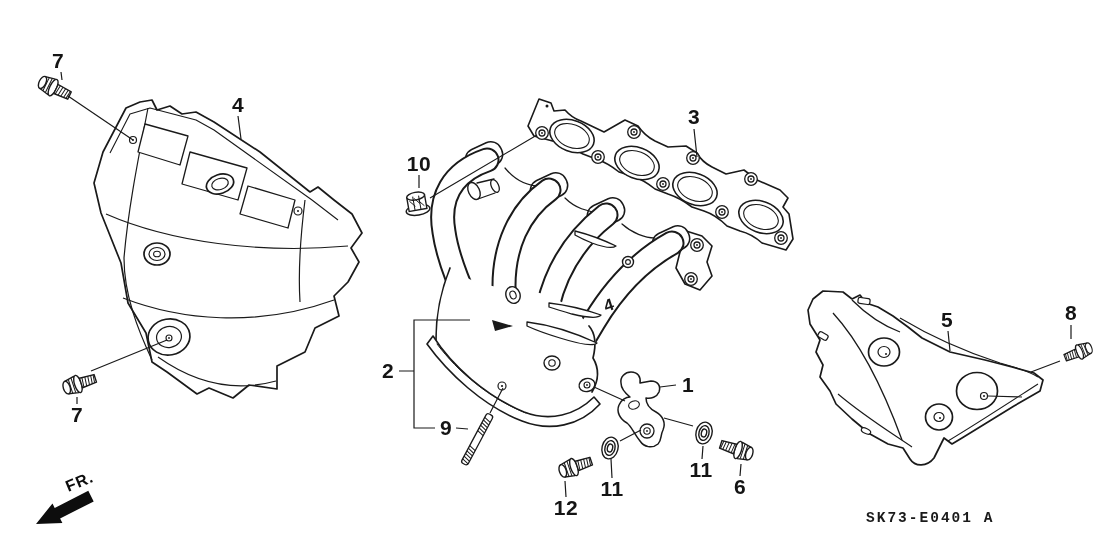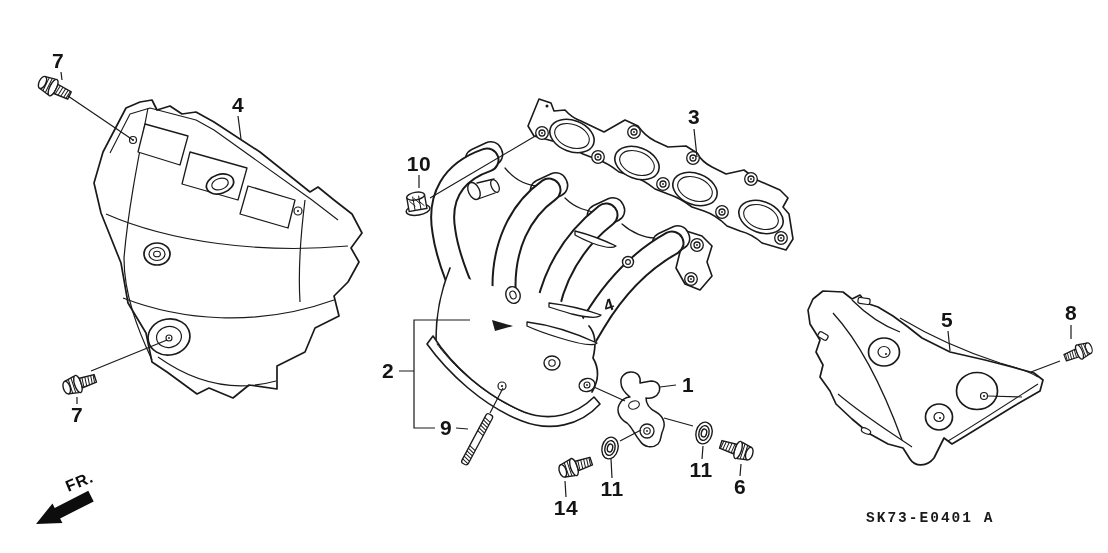--- a/index.html
+++ b/index.html
@@ -270,21 +270,21 @@
 <div class="code-label">SK73-E0401 A</div>
 <div>
       <div class="callout" style="left: 58px; top: 61px;">7</div>
       <div class="callout" style="left: 238px; top: 105px;">4</div>
       <div class="callout" style="left: 419px; top: 164px; text-align: center;">10</div>
       <div class="callout" style="left: 694px; top: 117px;">3</div>
       <div class="callout" style="left: 388px; top: 371px;">2</div>
       <div class="callout" style="left: 446px; top: 428px;">9</div>
       <div class="callout" style="left: 77px; top: 415px;">7</div>
       <div class="callout" style="left: 688px; top: 385px;">1</div>
-      <div class="callout" style="left: 566px; top: 508px;">14</div>
+      <div class="callout" style="left: 566px; top: 508px;">12</div>
       <div class="callout" style="left: 612px; top: 489px;">11</div>
       <div class="callout" style="left: 701px; top: 470px;">11</div>
       <div class="callout" style="left: 740px; top: 487px;">6</div>
       <div class="callout" style="left: 947px; top: 320px;">5</div>
       <div class="callout" style="left: 1071px; top: 313px;">8</div>
     </div>
 
 </div>
 
 </body></html>

